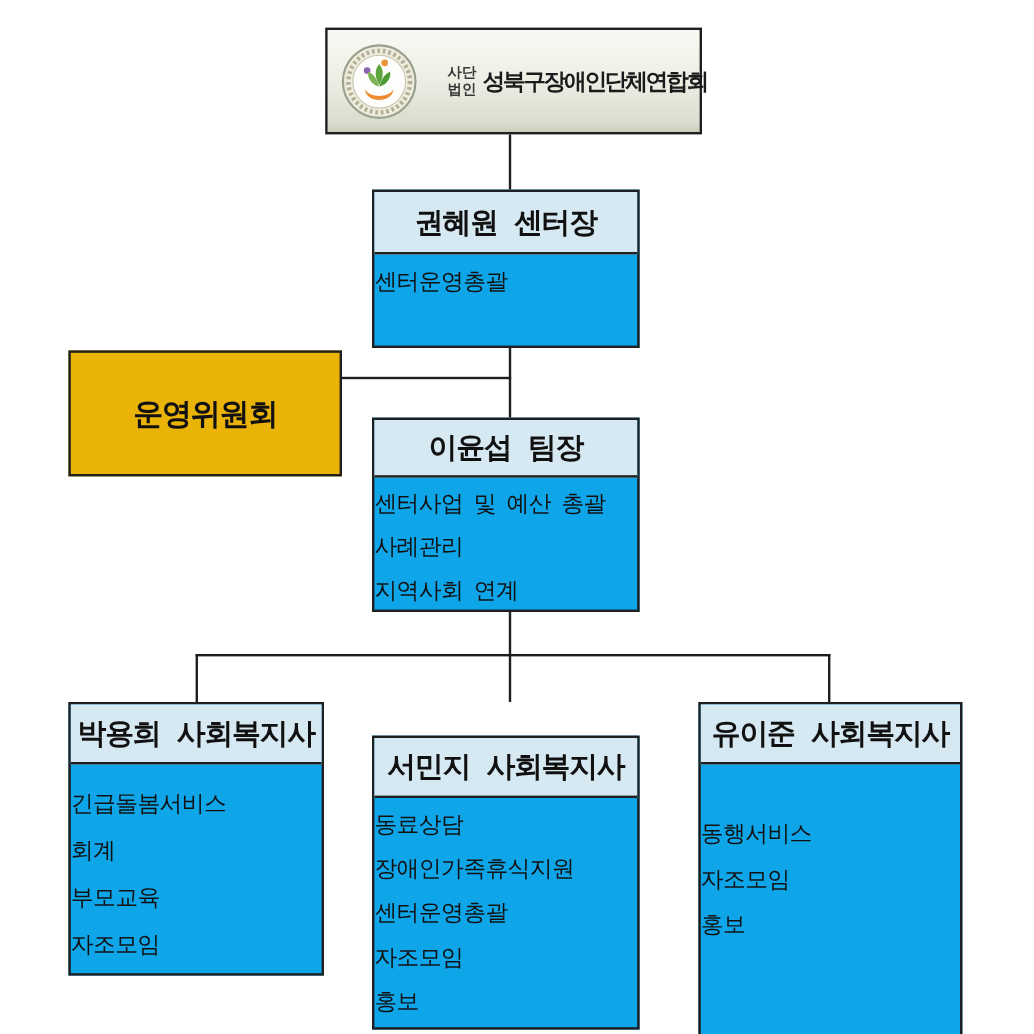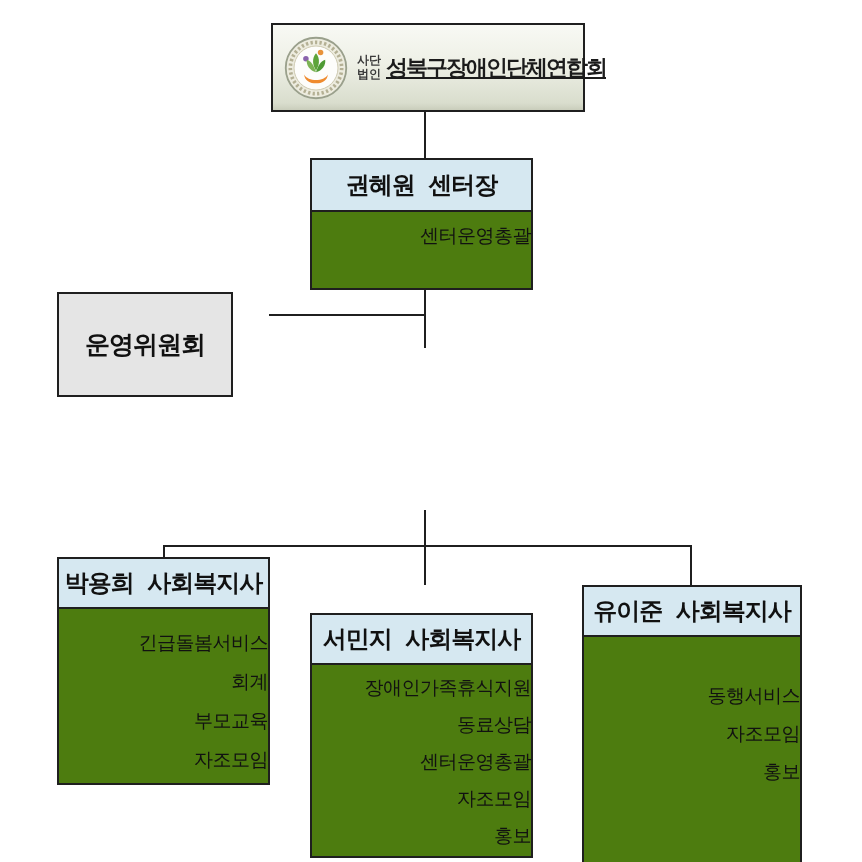--- a/index.html
+++ b/index.html
@@ -7,85 +7,84 @@
     position: relative;
     width: 862px;
     height: 862px;
     background: #ffffff;
     font-family: "Liberation Sans", "DejaVu Sans", sans-serif;
     color: #111111;
     overflow: hidden;
   }
   .box {
     position: absolute;
-    background: #4d7c0f;
+    background: #0ea5e9;
     border: 2px solid #1f1f1f;
     box-sizing: border-box;
   }
   .box-header {
     background: #d6e8f1;
     border-bottom: 2px solid #1f1f1f;
     display: flex;
     align-items: center;
     justify-content: center;
     font-weight: bold;
     font-size: 24px;
     letter-spacing: -1px;
     word-spacing: 8px;
     box-sizing: border-box;
   }
-  .box-body { text-align: right; font-size: 19px; letter-spacing: -0.5px; }
+  .box-body { text-align: left; font-size: 19px; letter-spacing: -0.5px; }
   .duty { word-spacing: 4px; }
   .connector { position: absolute; background: #1f1f1f; }
   
   .logo-box {
     position: absolute;
     left: 271px; top: 23px; width: 314px; height: 89px;
     border: 2px solid #1f1f1f;
     box-sizing: border-box;
     background: linear-gradient(180deg, #f8f9f4 0%, #eef0e6 45%, #d9ddcd 92%, #c9cdbb 100%);
     display: flex;
     align-items: center;
   }
   .seal { margin-left: 10px; width: 66px; height: 66px; flex: 0 0 auto; }
   .org-prefix {
-    margin-left: 8px;
+    margin-left: 24px;
     font-size: 12px;
     font-weight: bold;
     color: #3a3a3a;
     line-height: 1.15;
     flex: 0 0 auto;
   }
   .org-name {
     margin-left: 5px;
-    font-size: 22px;
+    font-size: 19px;
     font-weight: bold;
     letter-spacing: -2px;
     color: #1b1b1b;
     white-space: nowrap;
-    text-decoration: underline;
   }
   
   .director-box { left: 310px; top: 158px; width: 223px; height: 132px; }
   .director-box .box-header { height: 52px; }
   .director-box .box-body { padding-top: 7px; line-height: 34px; }
 
   .committee-box {
-    left: 57px; top: 292px; width: 176px; height: 105px;
-    background: #e5e5e5;
+    left: 57px; top: 292px; width: 228px; height: 105px;
+    background: #eab308;
     display: flex; align-items: center; justify-content: center;
     font-weight: bold; font-size: 25px; letter-spacing: -1px;
   }
 
   .team-box { left: 310px; top: 348px; width: 223px; height: 162px; }
   .team-box .box-header { height: 48px; }
   .team-box .box-body { padding-top: 5px; line-height: 36px; }
 
   .worker-box .box-header { height: 50px; font-size: 24px; }
-  .worker1-box { left: 57px;  top: 557px; width: 213px; height: 228px; }
+  .worker1-box { left: 57px;  top: 585px; width: 213px; height: 228px; }
   .worker1-box .box-body { padding-top: 14px; line-height: 39px; }
   .worker2-box { left: 310px; top: 585px; width: 223px; height: 245px; margin-top: 28px; }
   .worker2-box .box-body { padding-top: 4px; line-height: 37px; }
   .worker3-box { left: 582px; top: 585px; width: 220px; height: 286px; }
   .worker3-box .box-body { padding-top: 40px; line-height: 38px; }
 
   
   .v-logo-director   { left: 424px; top: 112px; width: 2px; height: 46px; }
   .v-director-team   { left: 424px; top: 290px; width: 2px; height: 58px; }
   .h-committee       { left: 269px; top: 314px; width: 157px; height: 2px; }
@@ -132,36 +131,44 @@
     <div class="box-header">권혜원 센터장</div>
     <div class="box-body">
       <div class="duty">센터운영총괄</div>
     </div>
   </div>
 
   <div class="box committee-box">
     <span>운영위원회</span>
   </div>
 
+  <div class="box team-box">
+    <div class="box-header">이윤섭 팀장</div>
+    <div class="box-body">
+      <div class="duty">센터사업 및 예산 총괄</div>
+      <div class="duty">사례관리</div>
+      <div class="duty">지역사회 연계</div>
+    </div>
+  </div>
 
   <div class="box worker-box worker1-box">
     <div class="box-header">박용희 사회복지사</div>
     <div class="box-body">
       <div class="duty">긴급돌봄서비스</div>
       <div class="duty">회계</div>
       <div class="duty">부모교육</div>
       <div class="duty">자조모임</div>
     </div>
   </div>
 
   <div class="box worker-box worker2-box">
     <div class="box-header">서민지 사회복지사</div>
     <div class="box-body">
+      <div class="duty">동료상담</div>
       <div class="duty">장애인가족휴식지원</div>
-      <div class="duty">동료상담</div>
       <div class="duty">센터운영총괄</div>
       <div class="duty">자조모임</div>
       <div class="duty">홍보</div>
     </div>
   </div>
 
   <div class="box worker-box worker3-box">
     <div class="box-header">유이준 사회복지사</div>
     <div class="box-body">
       <div class="duty">동행서비스</div>

